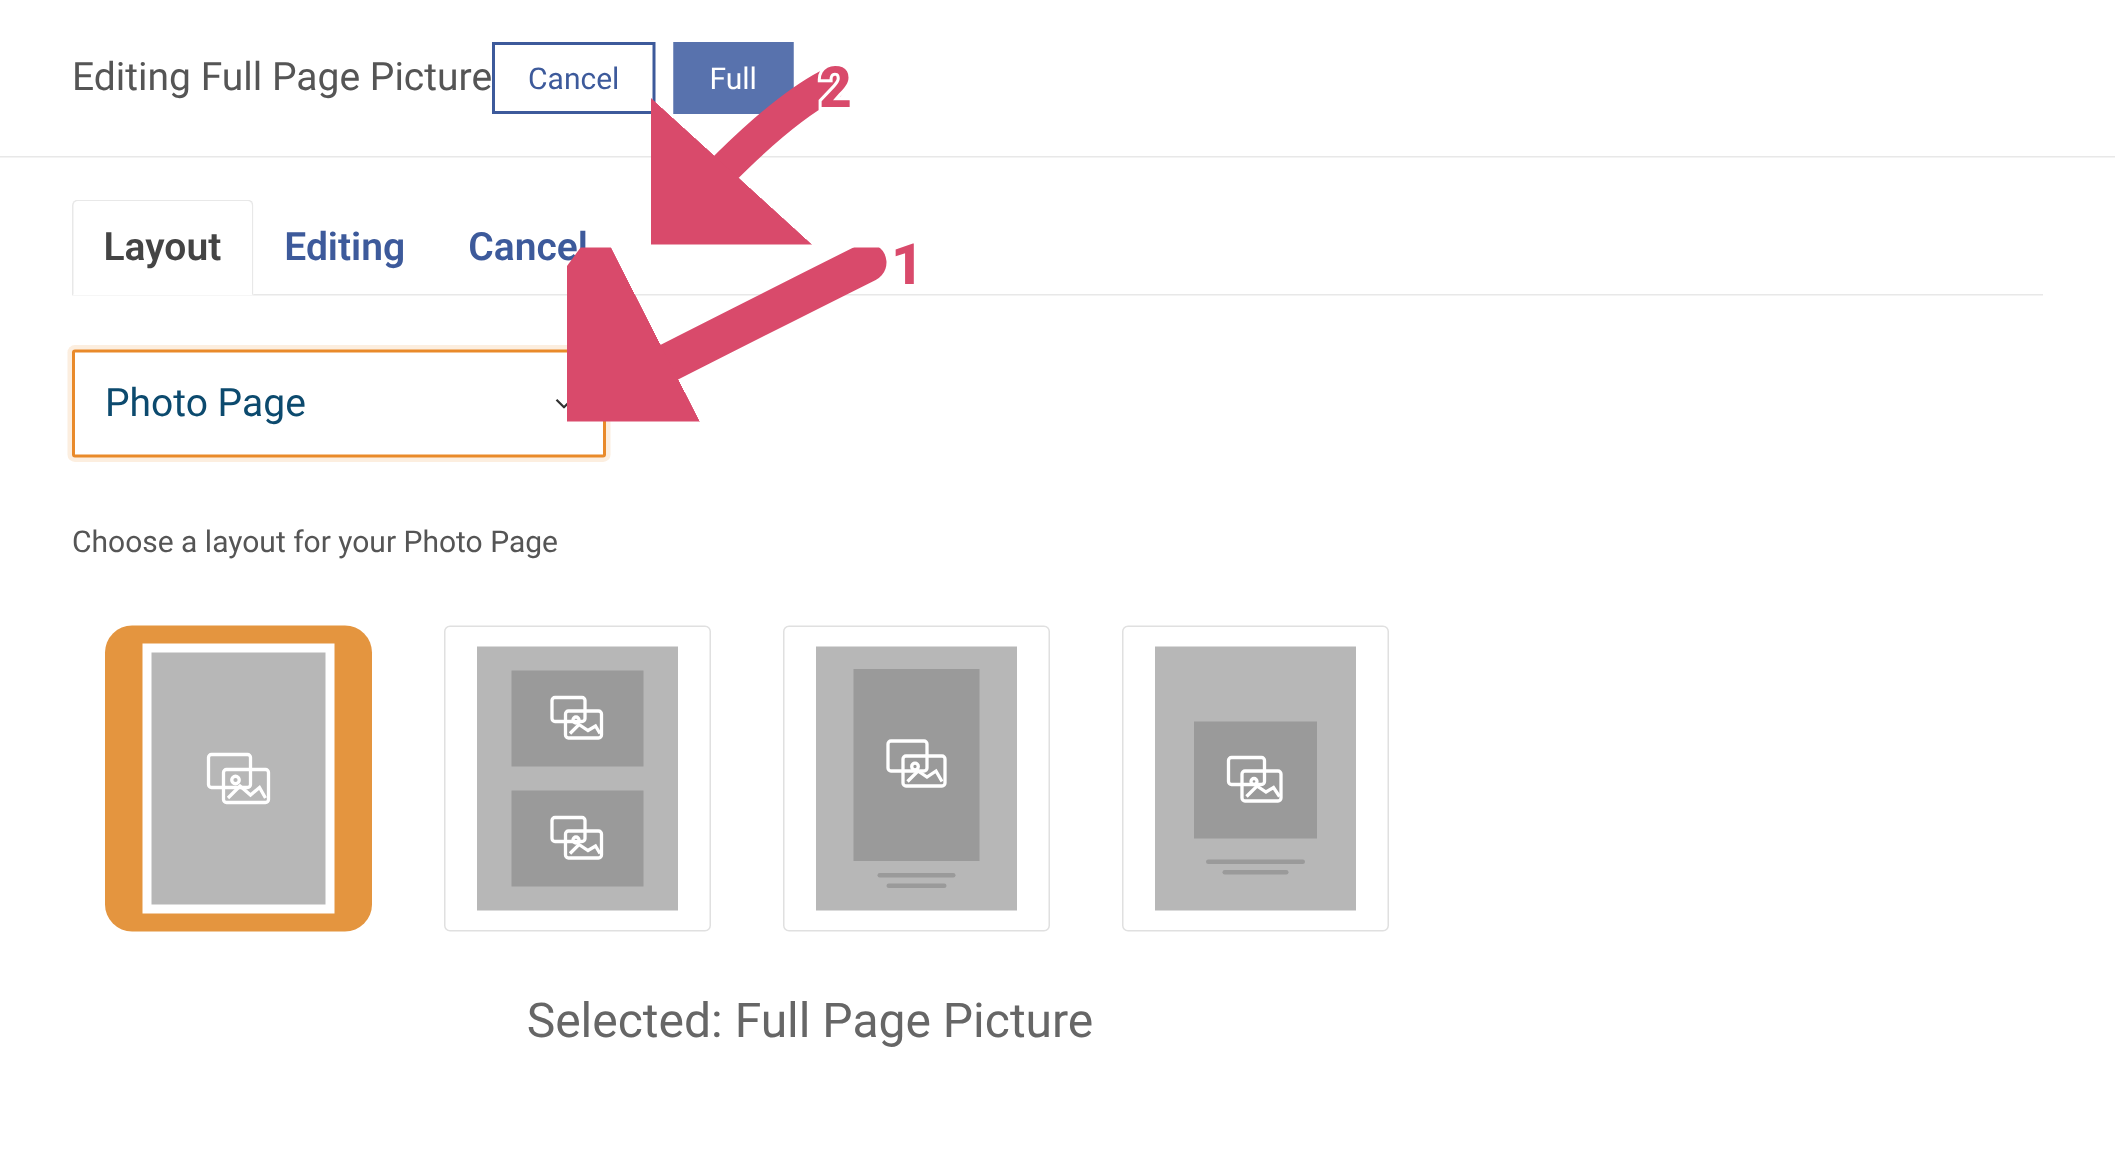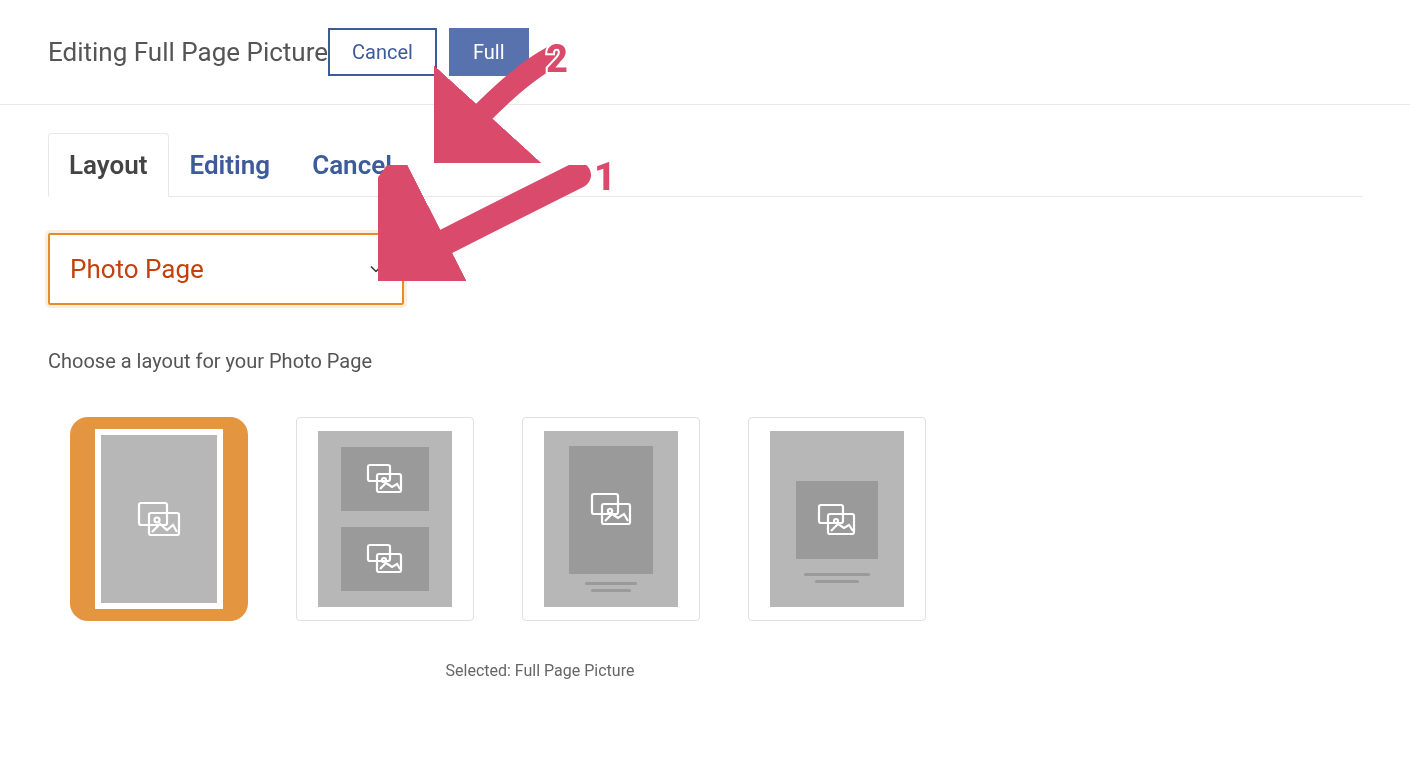--- a/index.html
+++ b/index.html
@@ -78,21 +78,21 @@
     .select-wrap {
       position: relative;
       display: inline-block;
       margin-bottom: 44px;
     }
     .select {
       width: 356px;
       height: 72px;
       padding: 0 20px;
       font-size: 26px;
-      color: #c2410c;
+      color: #0c4a6e;
       border: 2px solid #e98a2a;
       border-radius: 2px;
       box-shadow: 0 0 0 3px rgba(233,138,42,0.15);
       background: #fff;
       font-family: inherit;
       appearance: none;
       -webkit-appearance: none;
       cursor: pointer;
     }
     .select-caret {
@@ -148,21 +148,21 @@
     }
     .layout-card:not(.selected) .page-preview {
       width: 134px; height: 176px;
     }
     .ico { stroke: #fff; fill: none; stroke-width: 2.2; }
     .photo-box { background: #9a9a9a; display:flex; align-items:center; justify-content:center; }
     .lines { display:flex; flex-direction:column; align-items:center; gap:4px; }
     .line { height:3px; background:#9a9a9a; border-radius:2px; }
     .selected-text {
       text-align: center;
-      font-size: 16px;
+      font-size: 32px;
       color: #666;
       width: 940px;
       margin-left: 22px;
       margin-top: 40px;
     }
     
     .arrow {
       position: absolute;
       z-index: 10;
       pointer-events: none;

